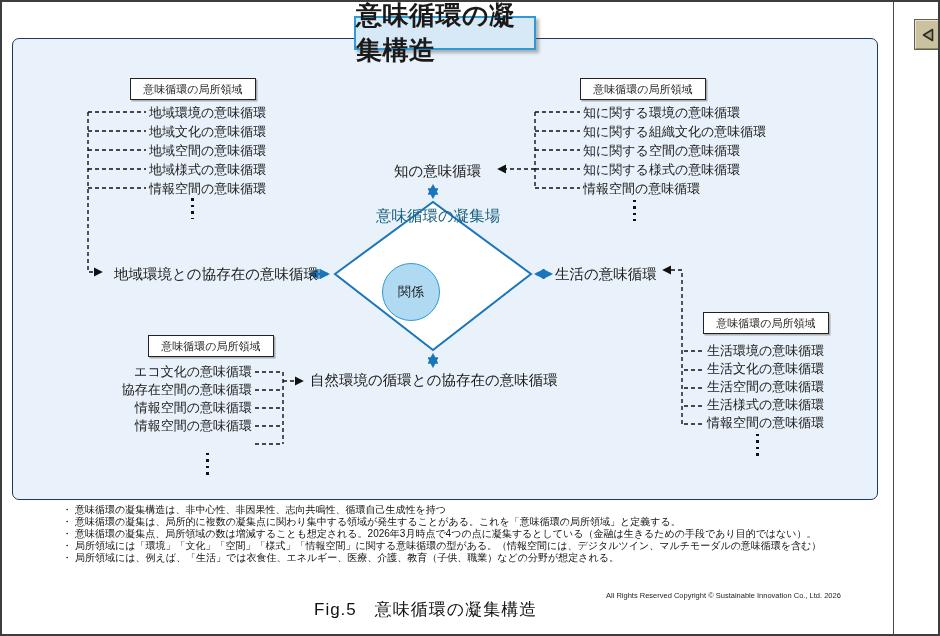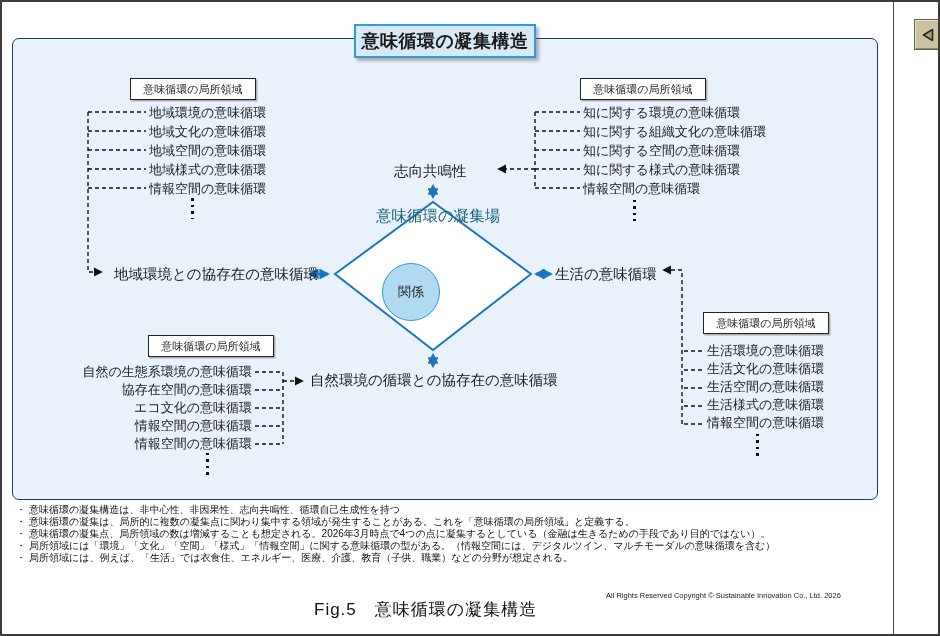--- a/index.html
+++ b/index.html
@@ -6,25 +6,25 @@
   .page{
     position:relative;width:940px;height:636px;box-sizing:border-box;
     background:#ffffff;border:2px solid #3d3d3d;overflow:hidden;
     font-family:"Liberation Sans","DejaVu Sans",sans-serif;color:#1a1a1a;
   }
   .canvas{
     position:absolute;left:10px;top:36px;width:864px;height:460px;
     background:#E9F2FA;border:1.5px solid #1e3a5f;border-radius:7px;
   }
   .title-box{
-    position:absolute;left:352px;top:22px;width:178px;height:30px;
+    position:absolute;left:352px;top:14px;width:178px;height:30px;
     background:#D7E9F7;border:2px solid #2E9BD6;
     box-shadow:3px 3px 3px rgba(90,90,90,.45);
     display:flex;align-items:center;justify-content:center;
-    font-size:18px;font-weight:600;letter-spacing:.5px;z-index:5;
+    font-size:26px;font-weight:600;letter-spacing:.5px;z-index:5;
   }
   .connector-layer{position:absolute;left:0;top:0;width:940px;height:636px;z-index:2;pointer-events:none;}
   .region-box{
     position:absolute;width:124px;height:20px;background:#fff;
     border:1.3px solid #222;box-shadow:1.5px 1.5px 0 rgba(110,110,110,.5);
     display:flex;align-items:center;justify-content:center;
     font-size:11px;white-space:nowrap;z-index:3;font-family:Liberation Serif, serif;
   }
   #rb-tl{left:128px;top:76px}
   #rb-tr{left:578px;top:76px}
@@ -55,21 +55,21 @@
   #c-jikan{left:429px;top:261px}
   .ellipsis{
     position:absolute;width:3px;z-index:3;
     background-image:repeating-linear-gradient(to bottom,#111 0 2.5px,transparent 2.5px 6.5px);
   }
   #el-tl{left:189px;top:196px;height:21px}
   #el-tr{left:631px;top:198px;height:21px}
   #el-bl{left:204px;top:451px;height:23px}
   #el-br{left:754px;top:432px;height:23px}
   .notes{position:absolute;left:14px;top:502px;font-size:10px;line-height:12px;color:#111;z-index:3;}
-  .note-row{white-space:nowrap;}
+  .note-row{white-space:nowrap;margin-left:46px;}
   .note-row .marker{margin-right:3px;}
   .fig-caption{position:absolute;left:312px;top:596px;font-size:17px;color:#111;letter-spacing:1px;z-index:3;white-space:nowrap;}
   .copyright{position:absolute;left:604px;top:589px;font-size:7.5px;color:#222;z-index:3;white-space:nowrap;}
   .divider{position:absolute;left:891px;top:0;width:1px;height:636px;background:#4a4a4a;z-index:4;}
   .back-btn{
     position:absolute;left:912px;top:17px;width:25px;height:29px;
     background:#C9C1A0;border:1px solid #63604a;cursor:pointer;z-index:6;
     display:flex;align-items:center;justify-content:center;
     box-shadow:inset 1px 1px 0 rgba(255,255,255,.55), inset -1px -1px 0 rgba(0,0,0,.28);
   }
@@ -149,40 +149,39 @@
     <div>情報空間の意味循環</div>
   </div>
   <div class="list" id="list-tr">
     <div>知に関する環境の意味循環</div>
     <div>知に関する組織文化の意味循環</div>
     <div>知に関する空間の意味循環</div>
     <div>知に関する様式の意味循環</div>
     <div>情報空間の意味循環</div>
   </div>
   <div class="list" id="list-bl">
-    <div>自然の生態系環境の意味循環</div>
+    <div>エコ文化の意味循環</div>
     <div>協存在空間の意味循環</div>
-    <div>エコ文化の意味循環</div>
     <div>情報空間の意味循環</div>
     <div>情報空間の意味循環</div>
   </div>
   <div class="list" id="list-br">
     <div>生活環境の意味循環</div>
     <div>生活文化の意味循環</div>
     <div>生活空間の意味循環</div>
     <div>生活様式の意味循環</div>
     <div>情報空間の意味循環</div>
   </div>
 
   <div class="ellipsis" id="el-tl"></div>
   <div class="ellipsis" id="el-tr"></div>
   <div class="ellipsis" id="el-bl"></div>
   <div class="ellipsis" id="el-br"></div>
 
-  <div class="node" id="node-knowledge">志向共鳴性</div>
+  <div class="node" id="node-knowledge">知の意味循環</div>
   <div class="node" id="node-life">生活の意味循環</div>
   <div class="node" id="node-regional">地域環境との協存在の意味循環</div>
   <div class="node" id="node-nature">自然環境の循環との協存在の意味循環</div>
   <div id="center-label">意味循環の凝集場</div>
 
   <div class="circle" id="c-kankei">関係</div>
 
   <div class="notes">
     <div class="note-row"><span class="marker">・</span><span>意味循環の凝集構造は、非中心性、非因果性、志向共鳴性、循環自己生成性を持つ</span></div>
     <div class="note-row"><span class="marker">・</span><span>意味循環の凝集は、局所的に複数の凝集点に関わり集中する領域が発生することがある。これを「意味循環の局所領域」と定義する。</span></div>

